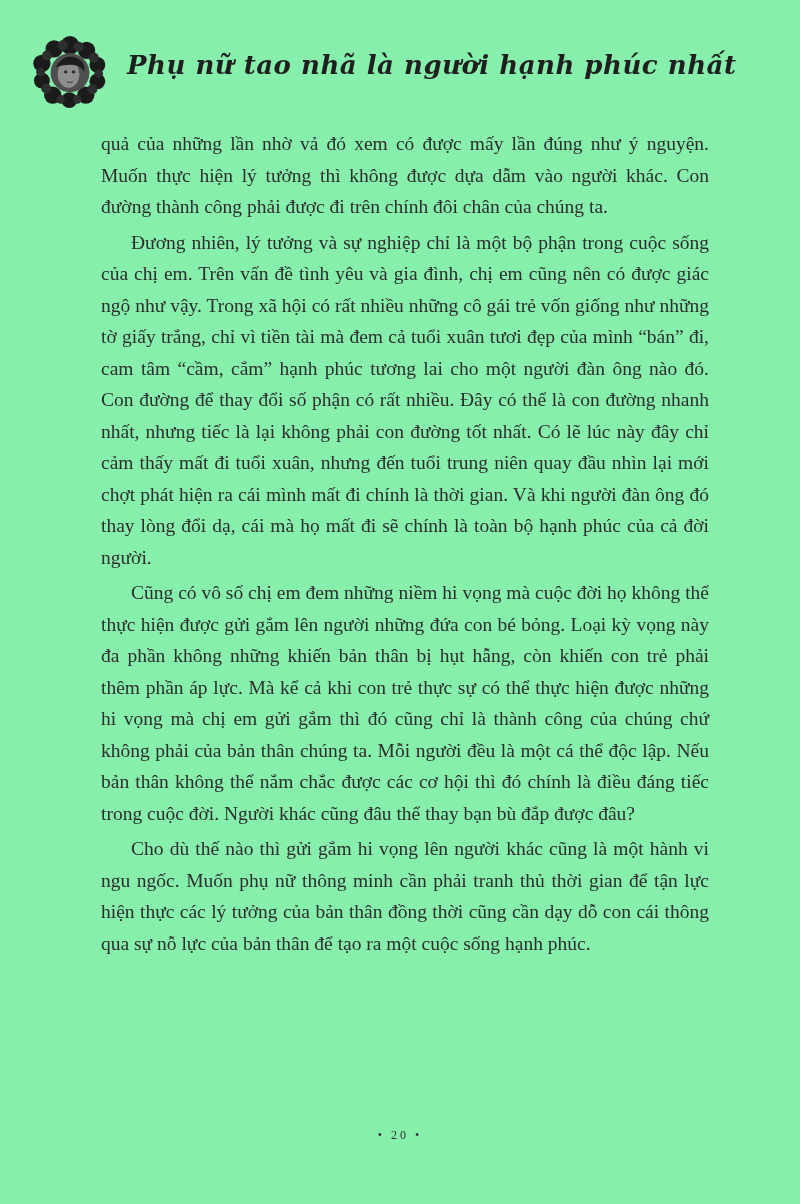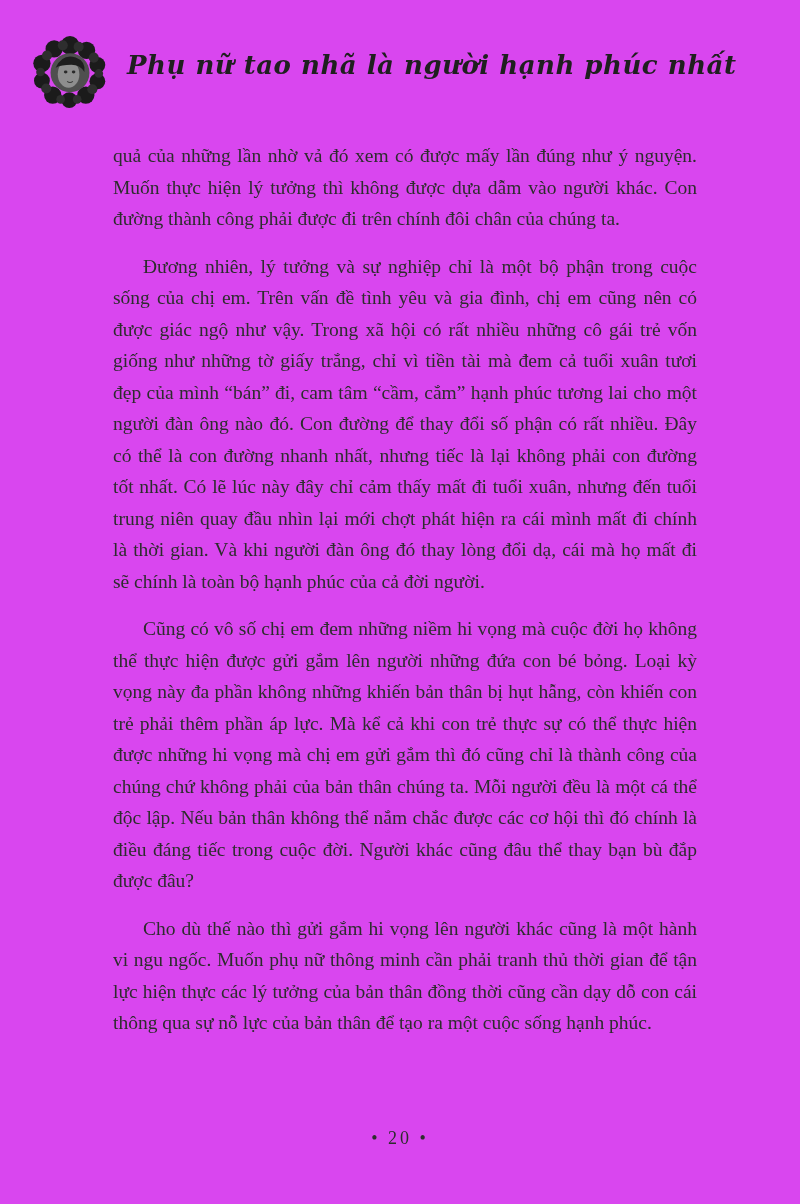--- a/index.html
+++ b/index.html
@@ -6,21 +6,21 @@
     margin: 0;
     padding: 0;
     background: #e9e9e9;
     font-family: "Liberation Serif", serif;
   }
   .page {
     position: relative;
     width: 800px;
     height: 1204px;
     margin: 0 auto;
-    background: #d946ef;
+    background: #86efac;
     overflow: hidden;
   }
   .ornament {
     position: absolute;
     left: 33px;
     top: 36px;
     width: 74px;
     height: 72px;
   }
   .header-title {
@@ -40,33 +40,33 @@
     position: absolute;
     left: 97px;
     top: 124px;
     width: 616px;
     text-align: justify;
     font-size: 19.5px;
     line-height: 31.5px;
     color: #2d2d2d;
   }
   .para {
-    margin: 16px;
+    margin: 4px;
     text-indent: 30px;
   }
   .para.no-indent {
     text-indent: 0;
   }
   .page-footer {
     position: absolute;
     left: 0;
     right: 0;
     top: 1128px;
     text-align: center;
-    font-size: 18px;
+    font-size: 12px;
     color: #2d2d2d;
     letter-spacing: 3px;
   }
 </style>
 </head>
 <body>
 
 <div class="page">
 
   <header>

